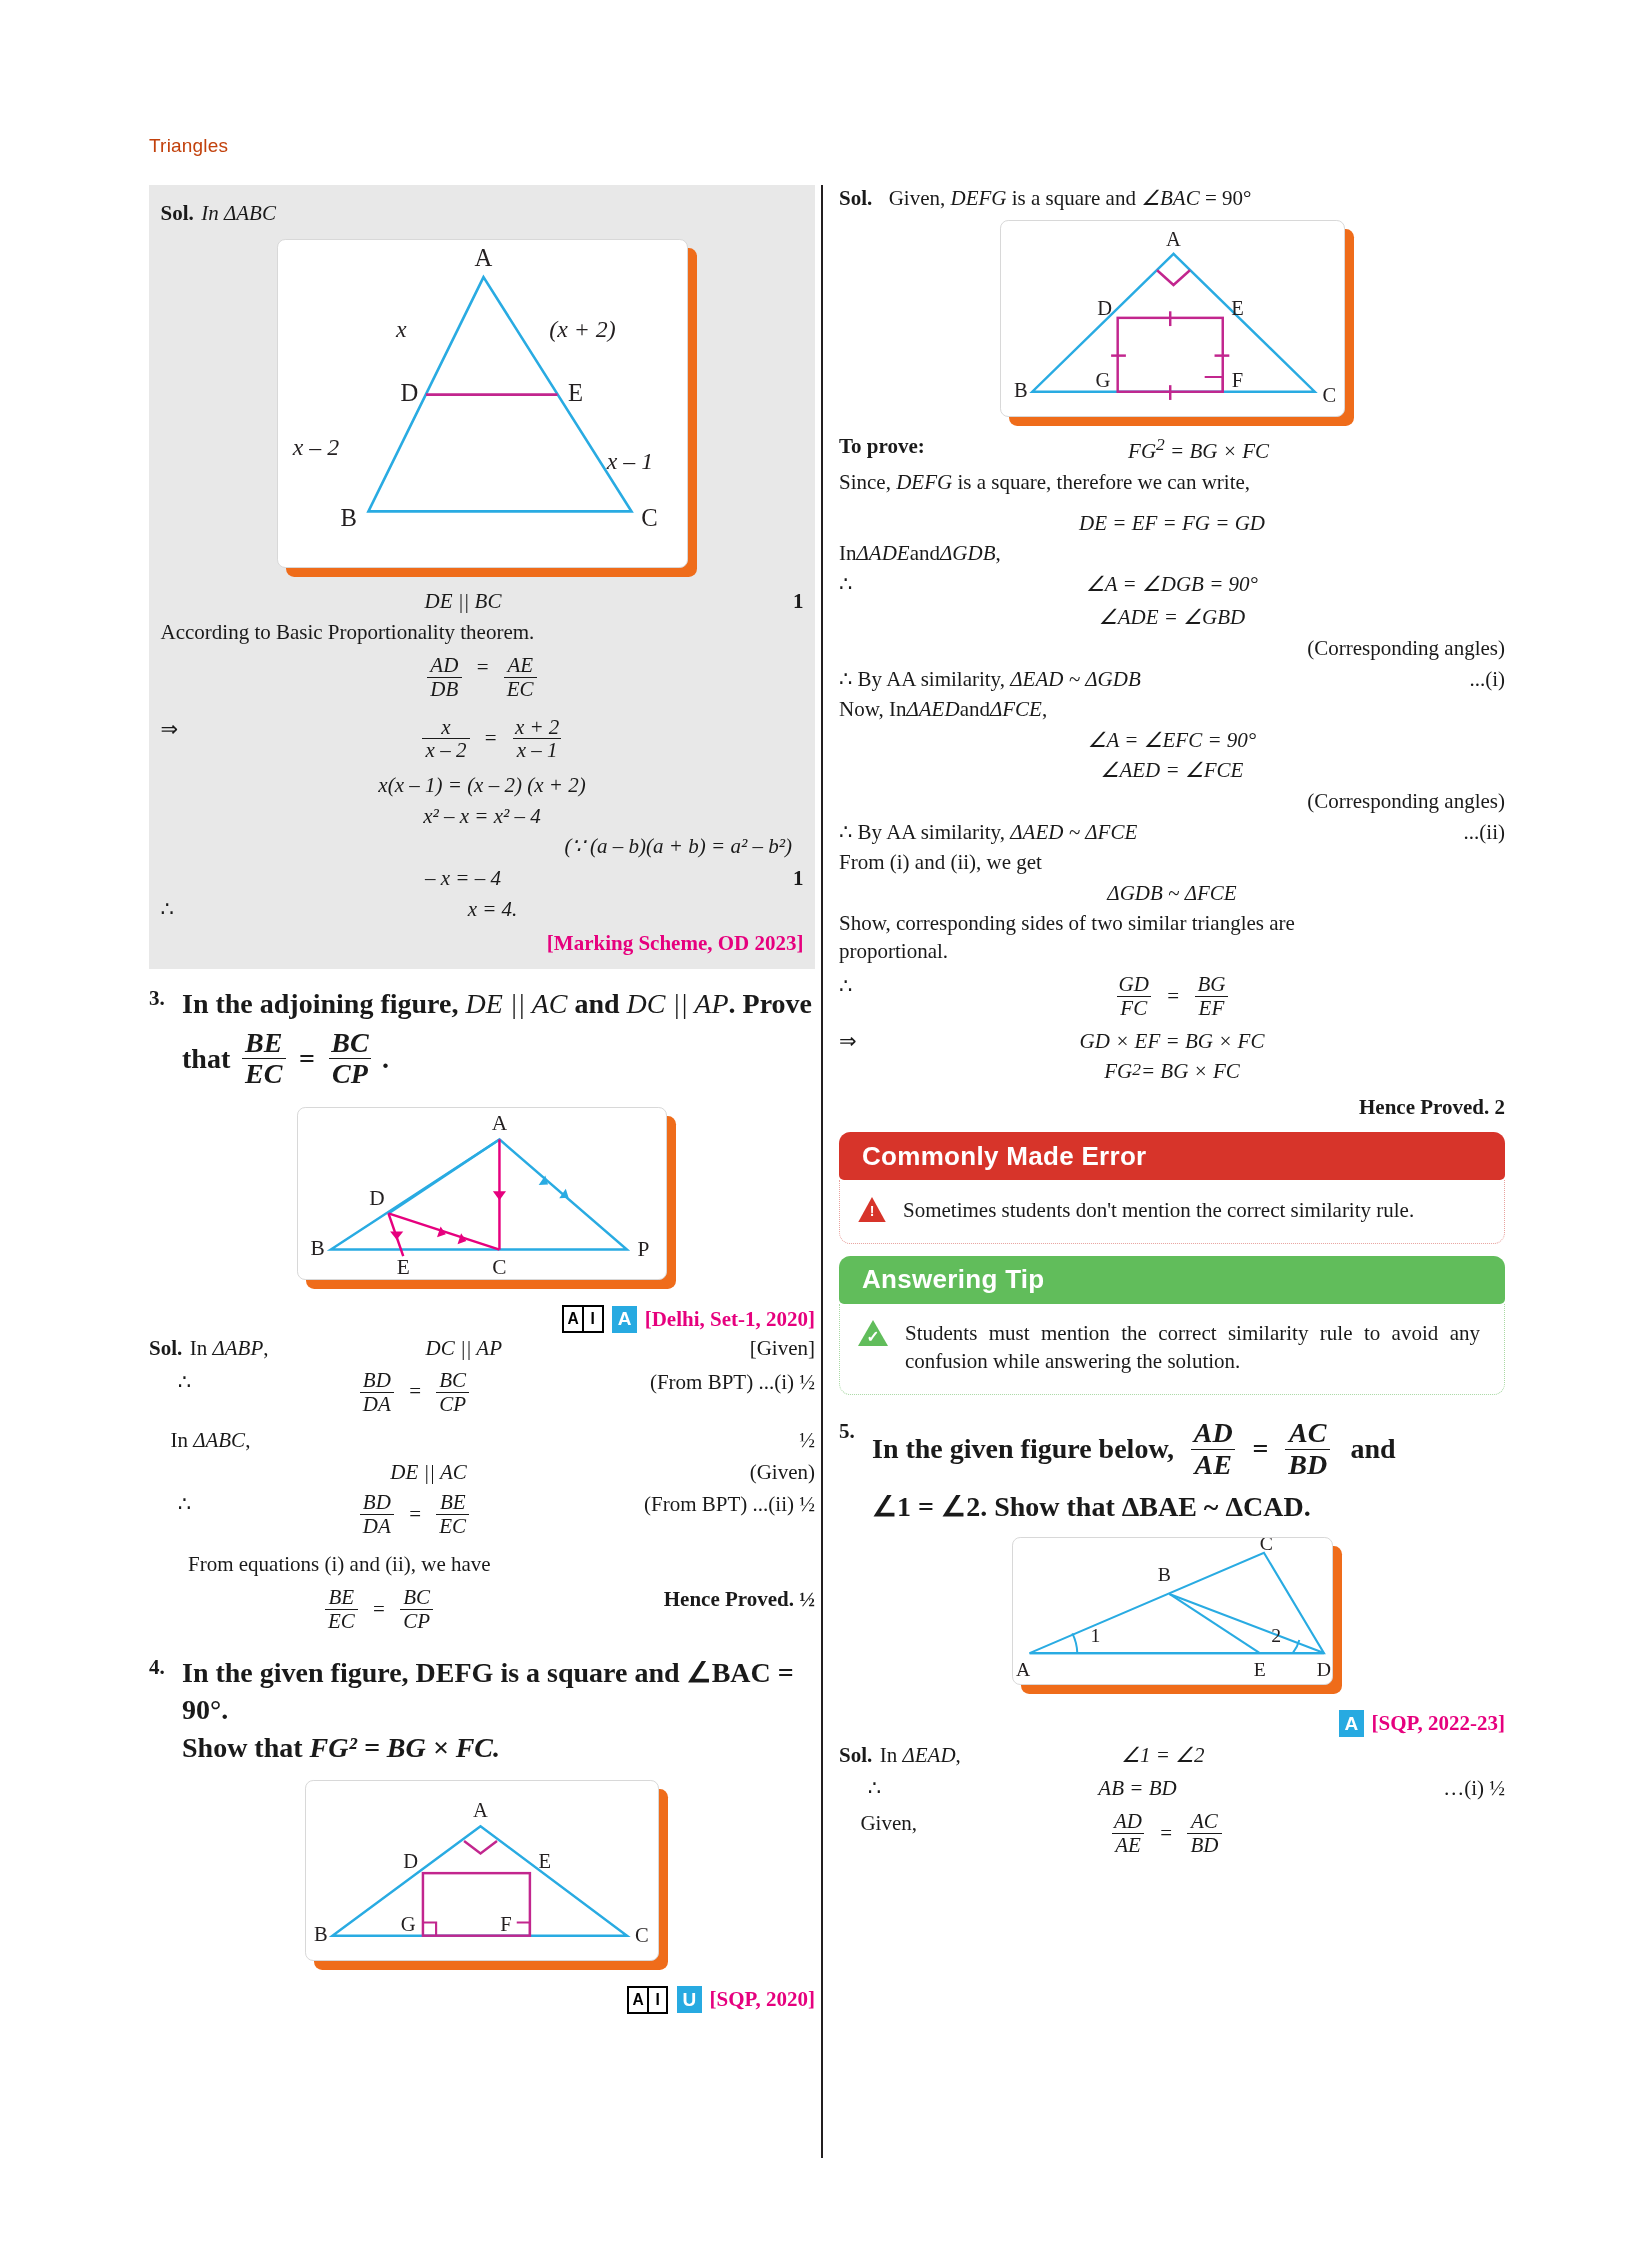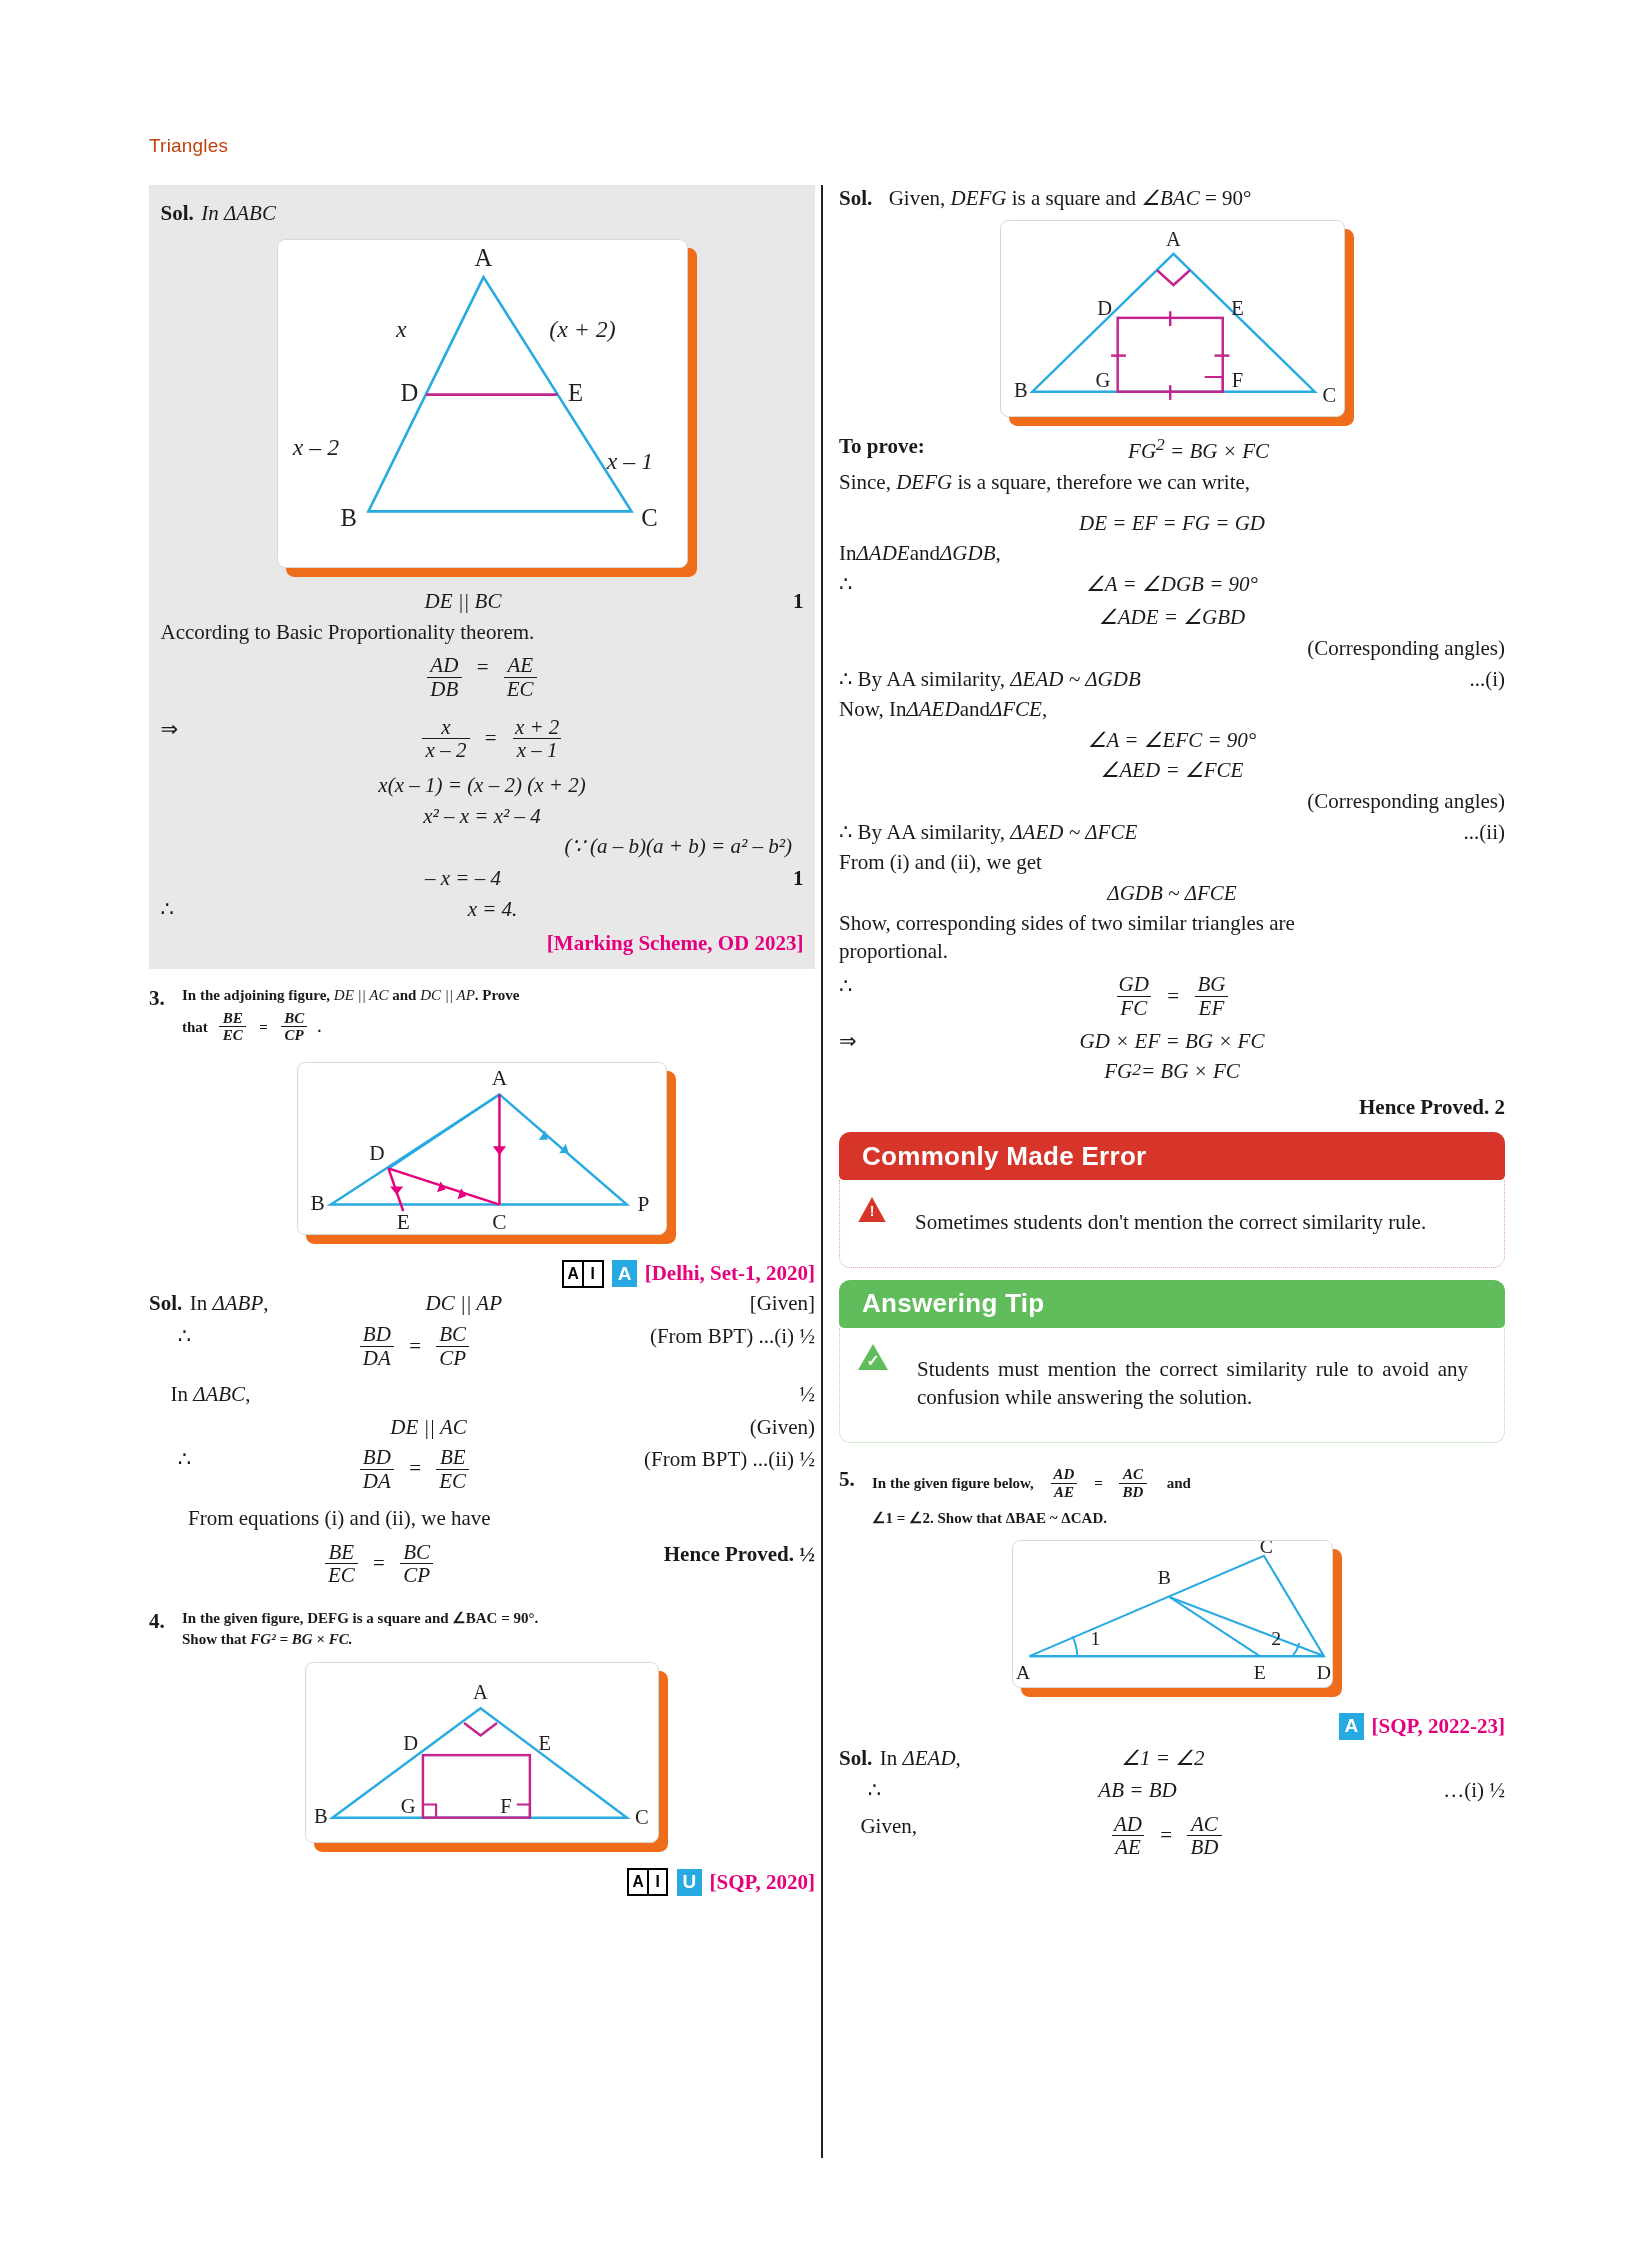--- a/index.html
+++ b/index.html
@@ -90,37 +90,37 @@
   }
   .tipbody{
     border:1.6px dotted #cfcfcf;border-top:none;border-radius:0 0 11.5px 11.5px;
     padding:11.5px 20px 15px 18px;display:flex;gap:13px;align-items:flex-start;
     box-sizing:border-box;background:#fff;
   }
   .err .tiphead{background:#d7342a;}
   .err .tipbody{border-color:#e8a29e;}
   .tip .tiphead{background:#61bd5b;}
   .tip .tipbody{border-color:#a9d9a4;}
-  .tipbody p{margin:16px;font-size:21px;line-height:1.34;text-align:justify;}
+  .tipbody p{margin:4px;font-size:21px;line-height:1.34;text-align:justify;}
 
   .warn-icon{width:28px;height:25.5px;flex:none;margin-top:5px;
     background:#d7342a;clip-path:polygon(50% 0,100% 100%,0 100%);
     position:relative;}
   .warn-icon::after{content:"!";position:absolute;left:0;right:0;top:5.8px;
     text-align:center;color:#fff;font-family:"Liberation Sans",sans-serif;
     font-weight:bold;font-size:14px;}
   .check-icon{width:30px;height:26px;flex:none;margin-top:5px;
     background:#61bd5b;clip-path:polygon(50% 0,100% 100%,0 100%);
     position:relative;}
   .check-icon::after{content:"\2713";position:absolute;left:0;right:0;top:7.4px;
     text-align:center;color:#fff;font-size:15.6px;font-weight:bold;}
 
   
   .qnum{width:33px;flex:none;font-weight:bold;font-size:21px;}
-  .qbody{flex:1;font-size:15px;line-height:1.34;}
+  .qbody{flex:1;font-size:28px;line-height:1.34;}
 
   svg{display:block;}
 </style>
 </head>
 <body>
 
 <div class="page">
 
   <div class="running-head">Triangles</div>
 

